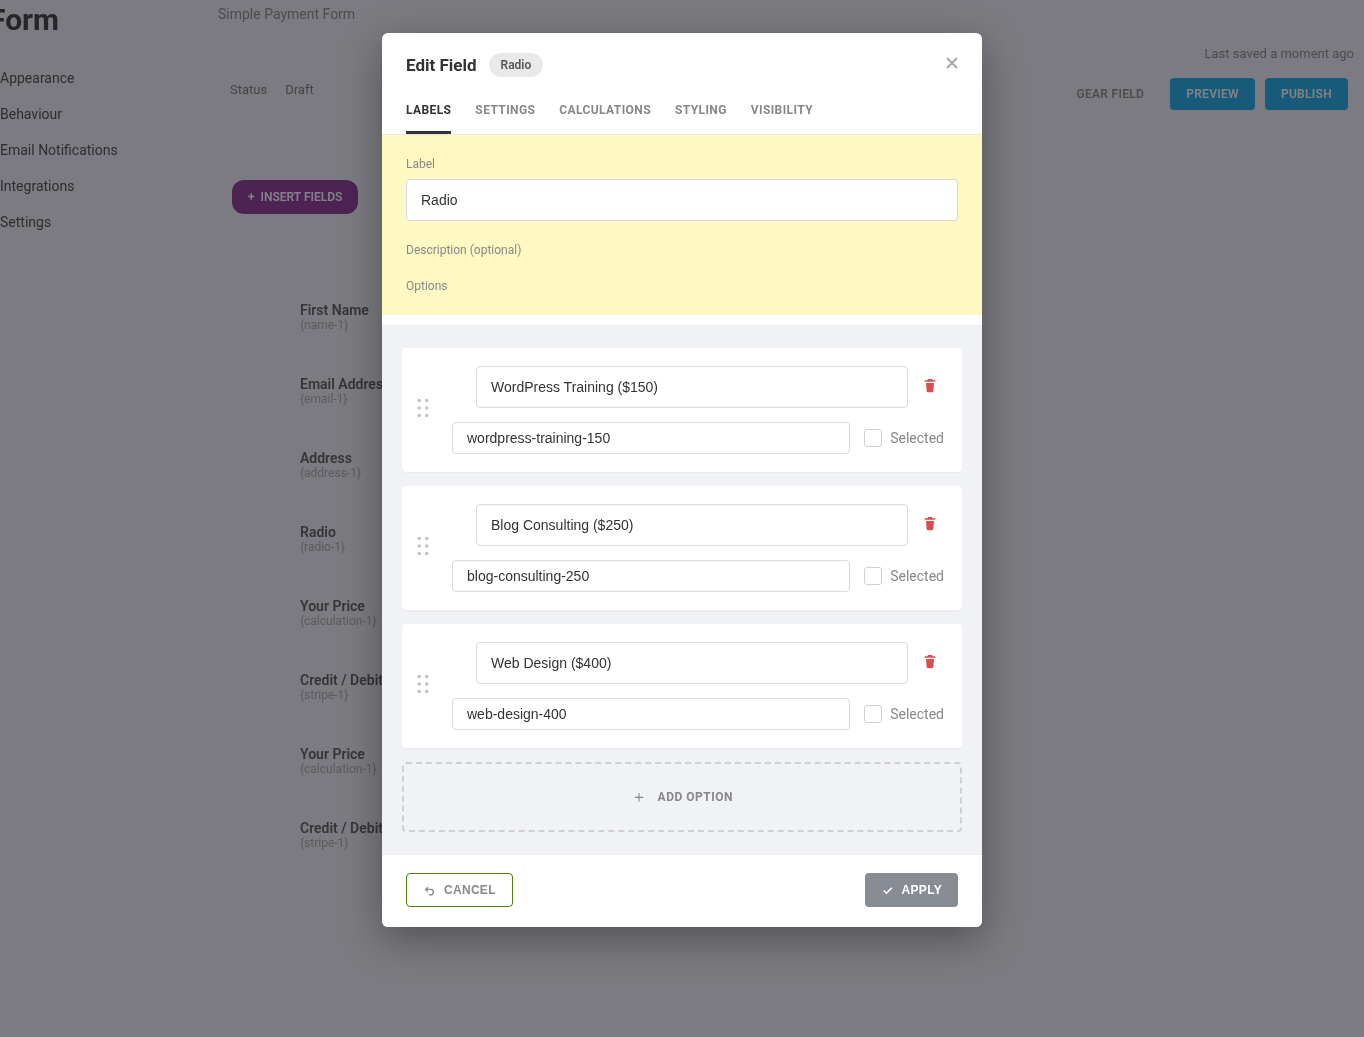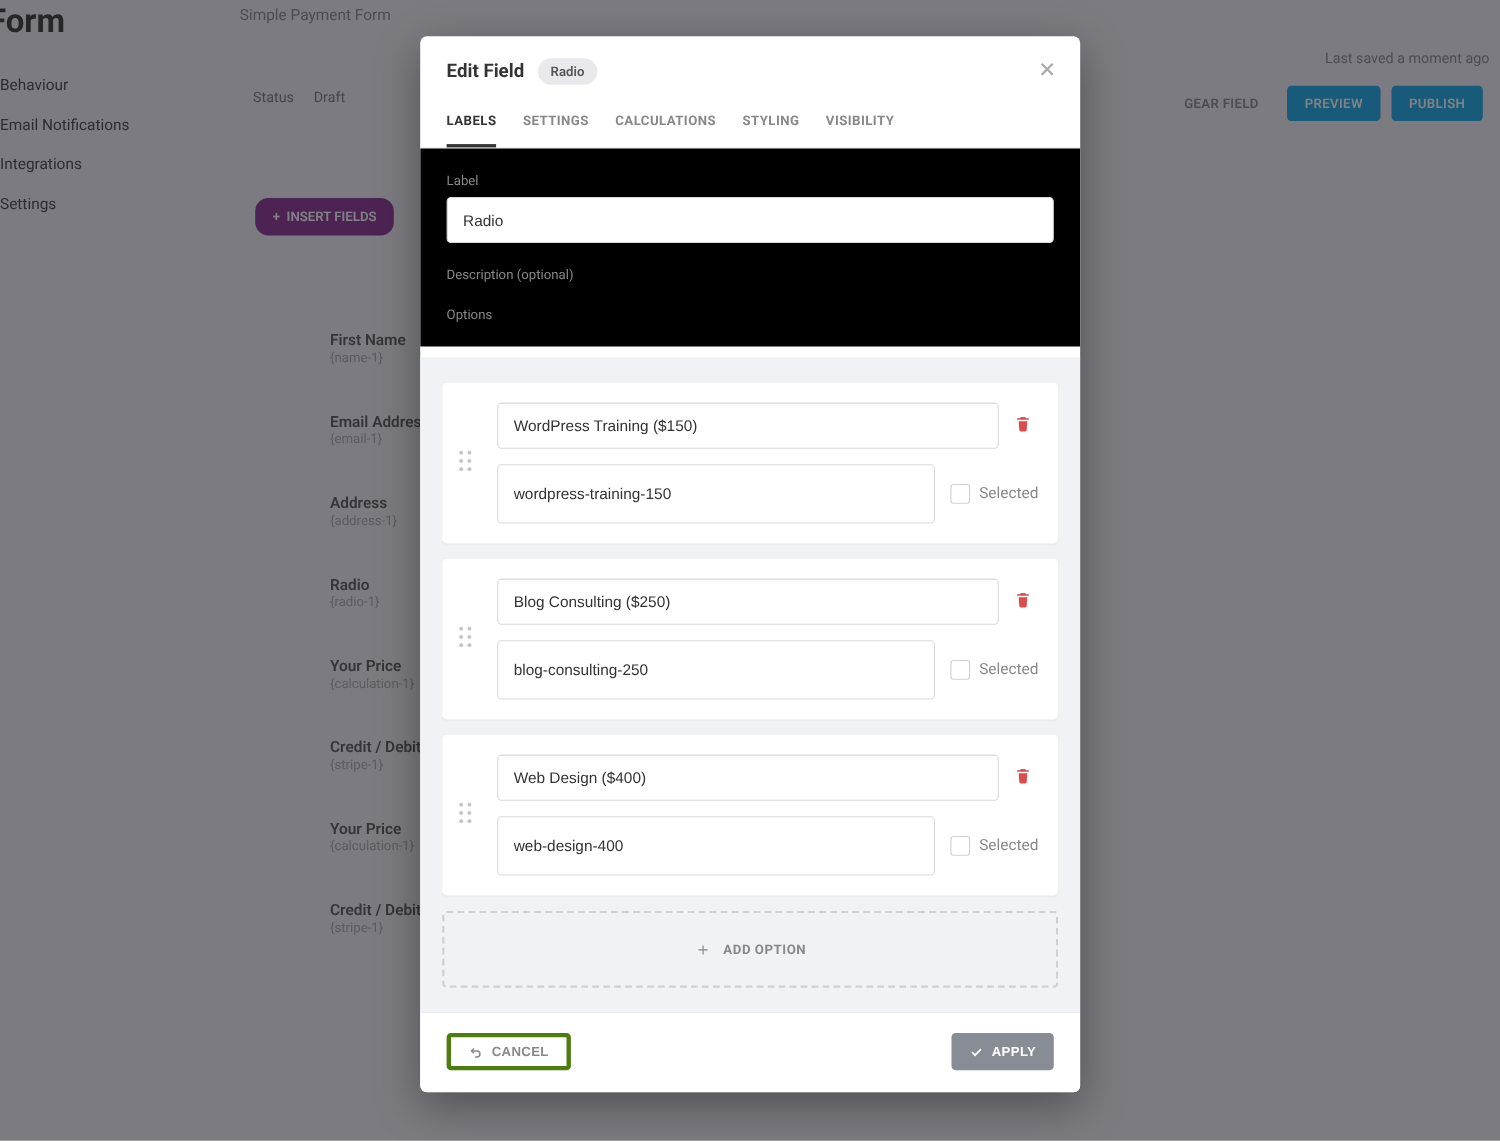--- a/index.html
+++ b/index.html
@@ -41,60 +41,61 @@
 .modal-head { display:flex; align-items:center; gap:12px; padding:20px 24px 16px; position:relative; }
 .modal-head h2 { font-size:17px; font-weight:700; color:#333; }
 .badge { background:#e9e9ec; color:#555; font-size:12px; font-weight:600; padding:5px 12px; border-radius:14px; }
 .close { position:absolute; right:20px; top:20px; width:20px; height:20px; color:#aaa; cursor:pointer; }
 .close svg { width:100%; height:100%; }
 
 .tabs { display:flex; gap:24px; padding:0 24px; border-bottom:1px solid #e6e6ea; }
 .tab { font-size:12px; font-weight:700; color:#888; padding:10px 0 14px; letter-spacing:0.4px; cursor:pointer; border-bottom:3px solid transparent; }
 .tab.active { color:#333; border-bottom-color:#333; }
 
-.modal-body { padding:22px 24px 14px; background:#000000; }
+.modal-body { padding:22px 24px 14px; background:#fef9c3; }
 .form-label { font-size:12px; color:#888; margin-bottom:8px; display:block; }
 .text-input { width:100%; height:42px; border:1px solid #d9d9de; border-radius:4px; padding:0 14px; font-size:14px; color:#333; outline:none; }
 .text-input::placeholder { color:#b5b5bd; }
 .group + .group { margin-top:22px; }
 
 .options-wrap { margin-top:10px; background:#f1f2f5; padding:22px 20px; border-top:1px solid #eceef1; display:flex; flex-direction:column; gap:14px; }
 .options-label { font-size:12px; color:#888; margin-top:22px; }
 
 .option-card { background:#fff; border-radius:4px; padding:18px 18px 18px 14px; display:grid; grid-template-columns:22px 1fr 22px; grid-template-rows:auto auto; column-gap:14px; row-gap:14px; box-shadow:0 1px 2px rgba(0,0,0,0.04); }
 .drag { grid-row:1 / span 2; align-self:center; color:#c2c2c9; cursor:grab; width:16px; }
 .drag svg { width:14px; height:20px; }
-.opt-input { height:42px; border:1px solid #d9d9de; border-radius:4px; padding:0 14px; font-size:14px; color:#333; outline:none; }
+.opt-input { height:42px; border:1px solid #d9d9de; border-radius:4px; padding:0 14px; font-size:14px; color:#333; outline:none;margin-left:24px; }
 .opt-label { grid-column:2; }
 .opt-trash { grid-column:3; grid-row:1; align-self:center; color:#d94d4d; cursor:pointer; width:18px; }
 .opt-trash svg { width:16px; height:18px; }
 .opt-row2 { grid-column:2 / span 2; display:flex; align-items:center; gap:14px; }
-.opt-value { flex:1; height:54px; border:1px solid #d9d9de; border-radius:4px; padding:0 14px; font-size:14px; color:#333; outline:none; }
+.opt-value { flex:1; height:32px; border:1px solid #d9d9de; border-radius:4px; padding:0 14px; font-size:14px; color:#333; outline:none; }
 .selected-box { display:flex; align-items:center; gap:8px; font-size:14px; color:#888; }
 .chk { width:18px; height:18px; border:1px solid #cfcfd6; border-radius:3px; background:#fff; }
 
 .add-option { border:2px dashed #cfcfd6; border-radius:4px; height:70px; display:flex; align-items:center; justify-content:center; gap:10px; color:#888; font-size:12px; font-weight:700; letter-spacing:0.5px; cursor:pointer; }
 .add-option .plus { font-size:16px; font-weight:400; }
 
 .modal-foot { display:flex; justify-content:space-between; align-items:center; padding:18px 24px 20px; border-top:1px solid #eceef1; background:#fff; }
 .btn { height:34px; border-radius:4px; padding:0 16px; font-size:12px; font-weight:700; display:inline-flex; align-items:center; gap:8px; cursor:pointer; letter-spacing:0.3px; border:none; }
-.btn-cancel { background:#fff; border:4px solid #4d7c0f; color:#888; }
+.btn-cancel { background:#fff; border:1px solid #4d7c0f; color:#888; }
 .btn-apply { background:#888d95; color:#fff; }
 .ic12 { width:13px; height:13px; }
 </style>
 </head>
 <body>
 
 <div class="backdrop">
   <div class="bg-header">
     <div class="bg-title">Edit Form</div>
     <div class="bg-breadcrumb">Simple Payment Form</div>
     <div class="bg-last">Last saved a moment ago</div>
   </div>
   <div class="bg-sidebar">
+    <div class="item">Appearance</div>
     <div class="item">Behaviour</div>
     <div class="item">Email Notifications</div>
     <div class="item">Integrations</div>
     <div class="item">Settings</div>
   </div>
   <div class="bg-toolbar">
     <span class="status">Status</span>
     <span class="status">Draft</span>
   </div>
   <div class="bg-rightbtns">

